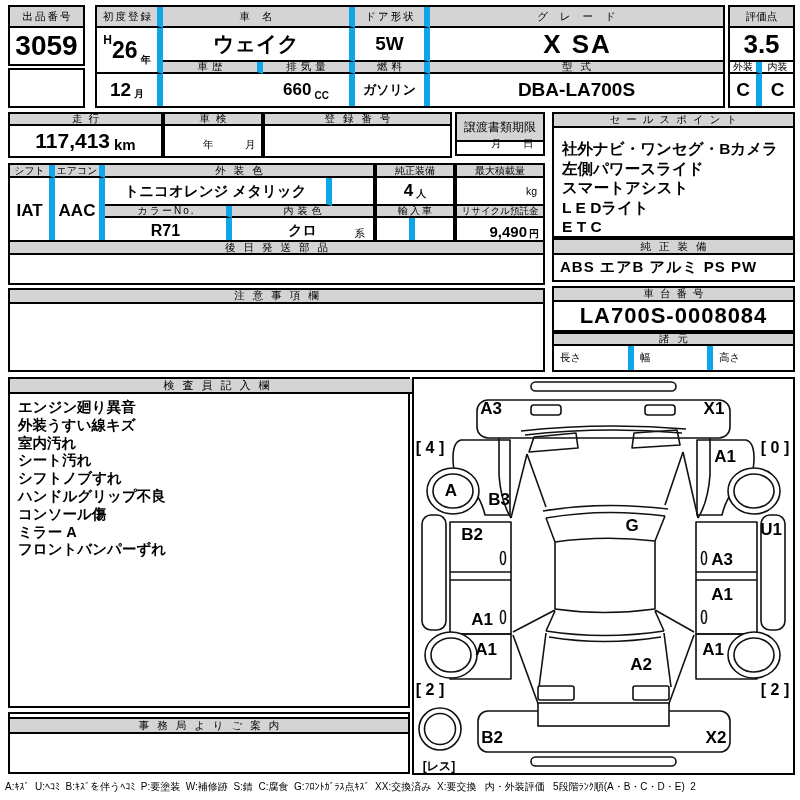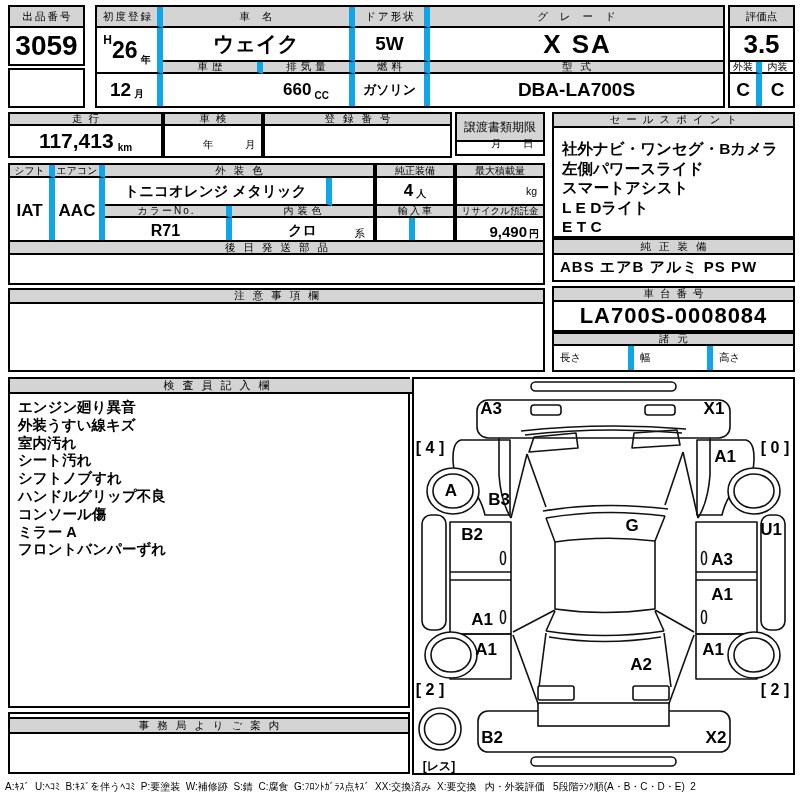--- a/index.html
+++ b/index.html
@@ -81,21 +81,21 @@
     <div class="cell bR bB" style="left:0;top:55px;width:32px;height:12px;font-size:10px">外装</div>
     <div class="cell bB" style="left:32px;top:55px;width:31px;height:12px;font-size:10px">内装</div>
     <div class="cell b f19 bR" style="left:0;top:67px;width:32px;height:32px">C</div>
     <div class="cell b f19" style="left:32px;top:67px;width:31px;height:32px">C</div>
   </div>
 
   <div class="box" style="left:8px;top:112px;width:155px;height:46px">
     <div class="cell hdr ls6 bB" style="left:0;top:0;width:151px;height:12px">走行</div>
     <div class="cell" style="left:0;top:12px;width:151px;height:30px">
       <span class="b f21">117,413</span>
-      <span class="b" style="font-size:10px;align-self:flex-end;margin:0 0 3px 4px">km</span>
+      <span class="b" style="font-size:15px;align-self:flex-end;margin:0 0 3px 4px">km</span>
     </div>
   </div>
   <div class="box" style="left:163px;top:112px;width:100px;height:46px">
     <div class="cell hdr ls6 bB" style="left:0;top:0;width:96px;height:12px">車検</div>
     <span class="smalllab" style="left:38px;top:24px">年</span>
     <span class="smalllab" style="left:80px;top:24px">月</span>
   </div>
   <div class="box" style="left:263px;top:112px;width:189px;height:46px">
     <div class="cell hdr ls8 bB" style="left:0;top:0;width:185px;height:12px">登録番号</div>
   </div>

